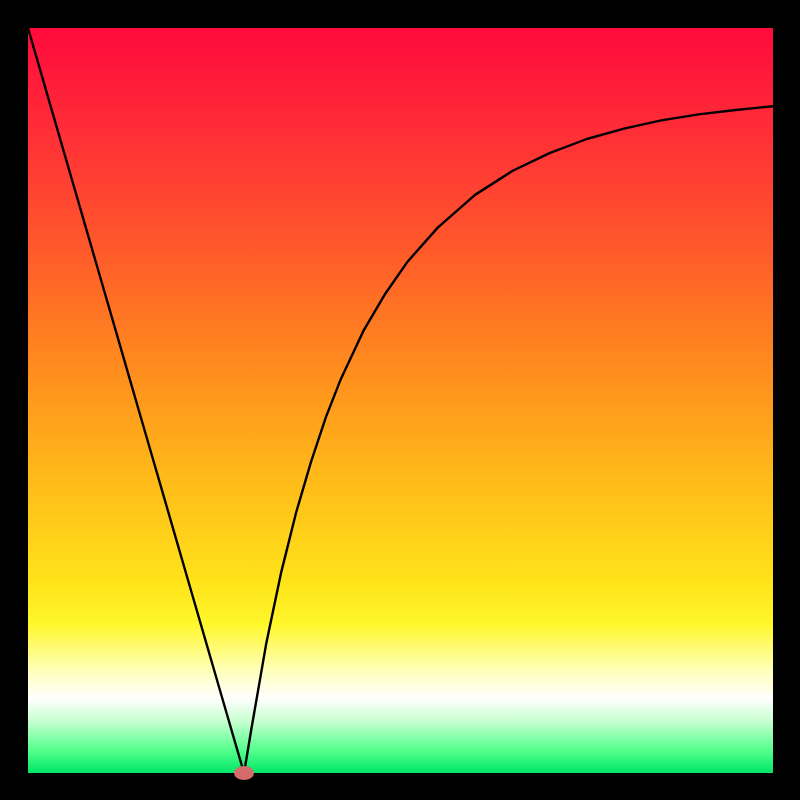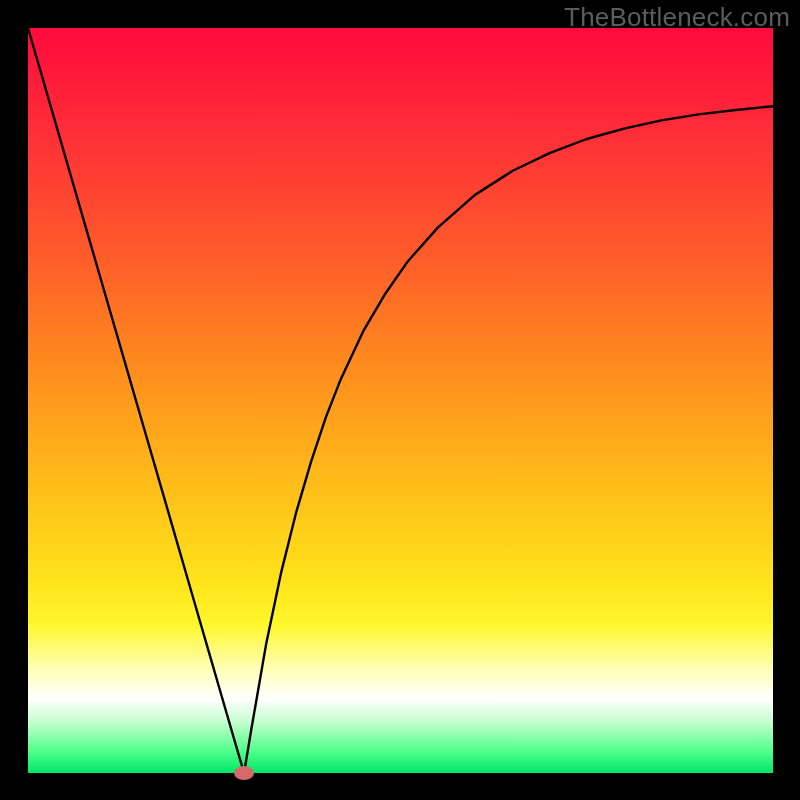--- a/index.html
+++ b/index.html
@@ -46,21 +46,20 @@
     position: absolute;
     background: #d46a6a;
     border-radius: 50%;
     transform: translate(-50%, -50%);
   }
 </style>
 </head>
 <body>
 
 <div class="stage">
-  <div class="watermark">TheBottleneck.com</div>
 
   <div class="plot-area" style="background: linear-gradient(rgb(255, 10, 60) 0%, rgb(255, 46, 55) 14%, rgb(255, 90, 42) 30%, rgb(255, 138, 30) 45%, rgb(255, 185, 25) 60%, rgb(255, 226, 26) 74%, rgb(255, 247, 42) 80%, rgb(255, 255, 181) 86%, rgb(255, 255, 255) 90%, rgb(200, 255, 209) 93%, rgb(82, 255, 140) 97%, rgb(0, 230, 103) 100%);">
     <svg class="curve" viewBox="0 0 745 745" preserveAspectRatio="none">
       <path id="curvePath" d="M0.00 0.00 L14.90 51.40 L29.80 102.81 L44.70 154.21 L59.60 205.62 L74.50 257.02 L89.40 308.43 L104.30 359.83 L119.20 411.24 L134.10 462.64 L149.00 514.05 L163.90 565.46 L178.80 616.86 L193.70 668.26 L208.60 719.67 L216.05 745.00 L223.50 700.30 L238.40 614.63 L253.30 543.85 L268.20 484.25 L283.10 433.59 L298.00 388.89 L312.90 350.89 L335.25 303.22 L357.60 265.22 L379.95 233.18 L409.75 199.66 L447.00 166.88 L484.25 143.04 L521.50 125.16 L558.75 111.00 L596.00 100.58 L633.25 92.38 L670.50 86.42 L707.75 81.95 L745.00 78.23" fill="none" stroke-width="2.4" stroke-linejoin="round" stroke-linecap="round" stroke="#000000"></path>
     </svg>
     <div class="marker" id="minMarker" style="left: 216.05px; top: 745px; width: 20px; height: 14px; background: rgb(212, 106, 106);"></div>
   </div>
 </div>
 
 </body></html>

